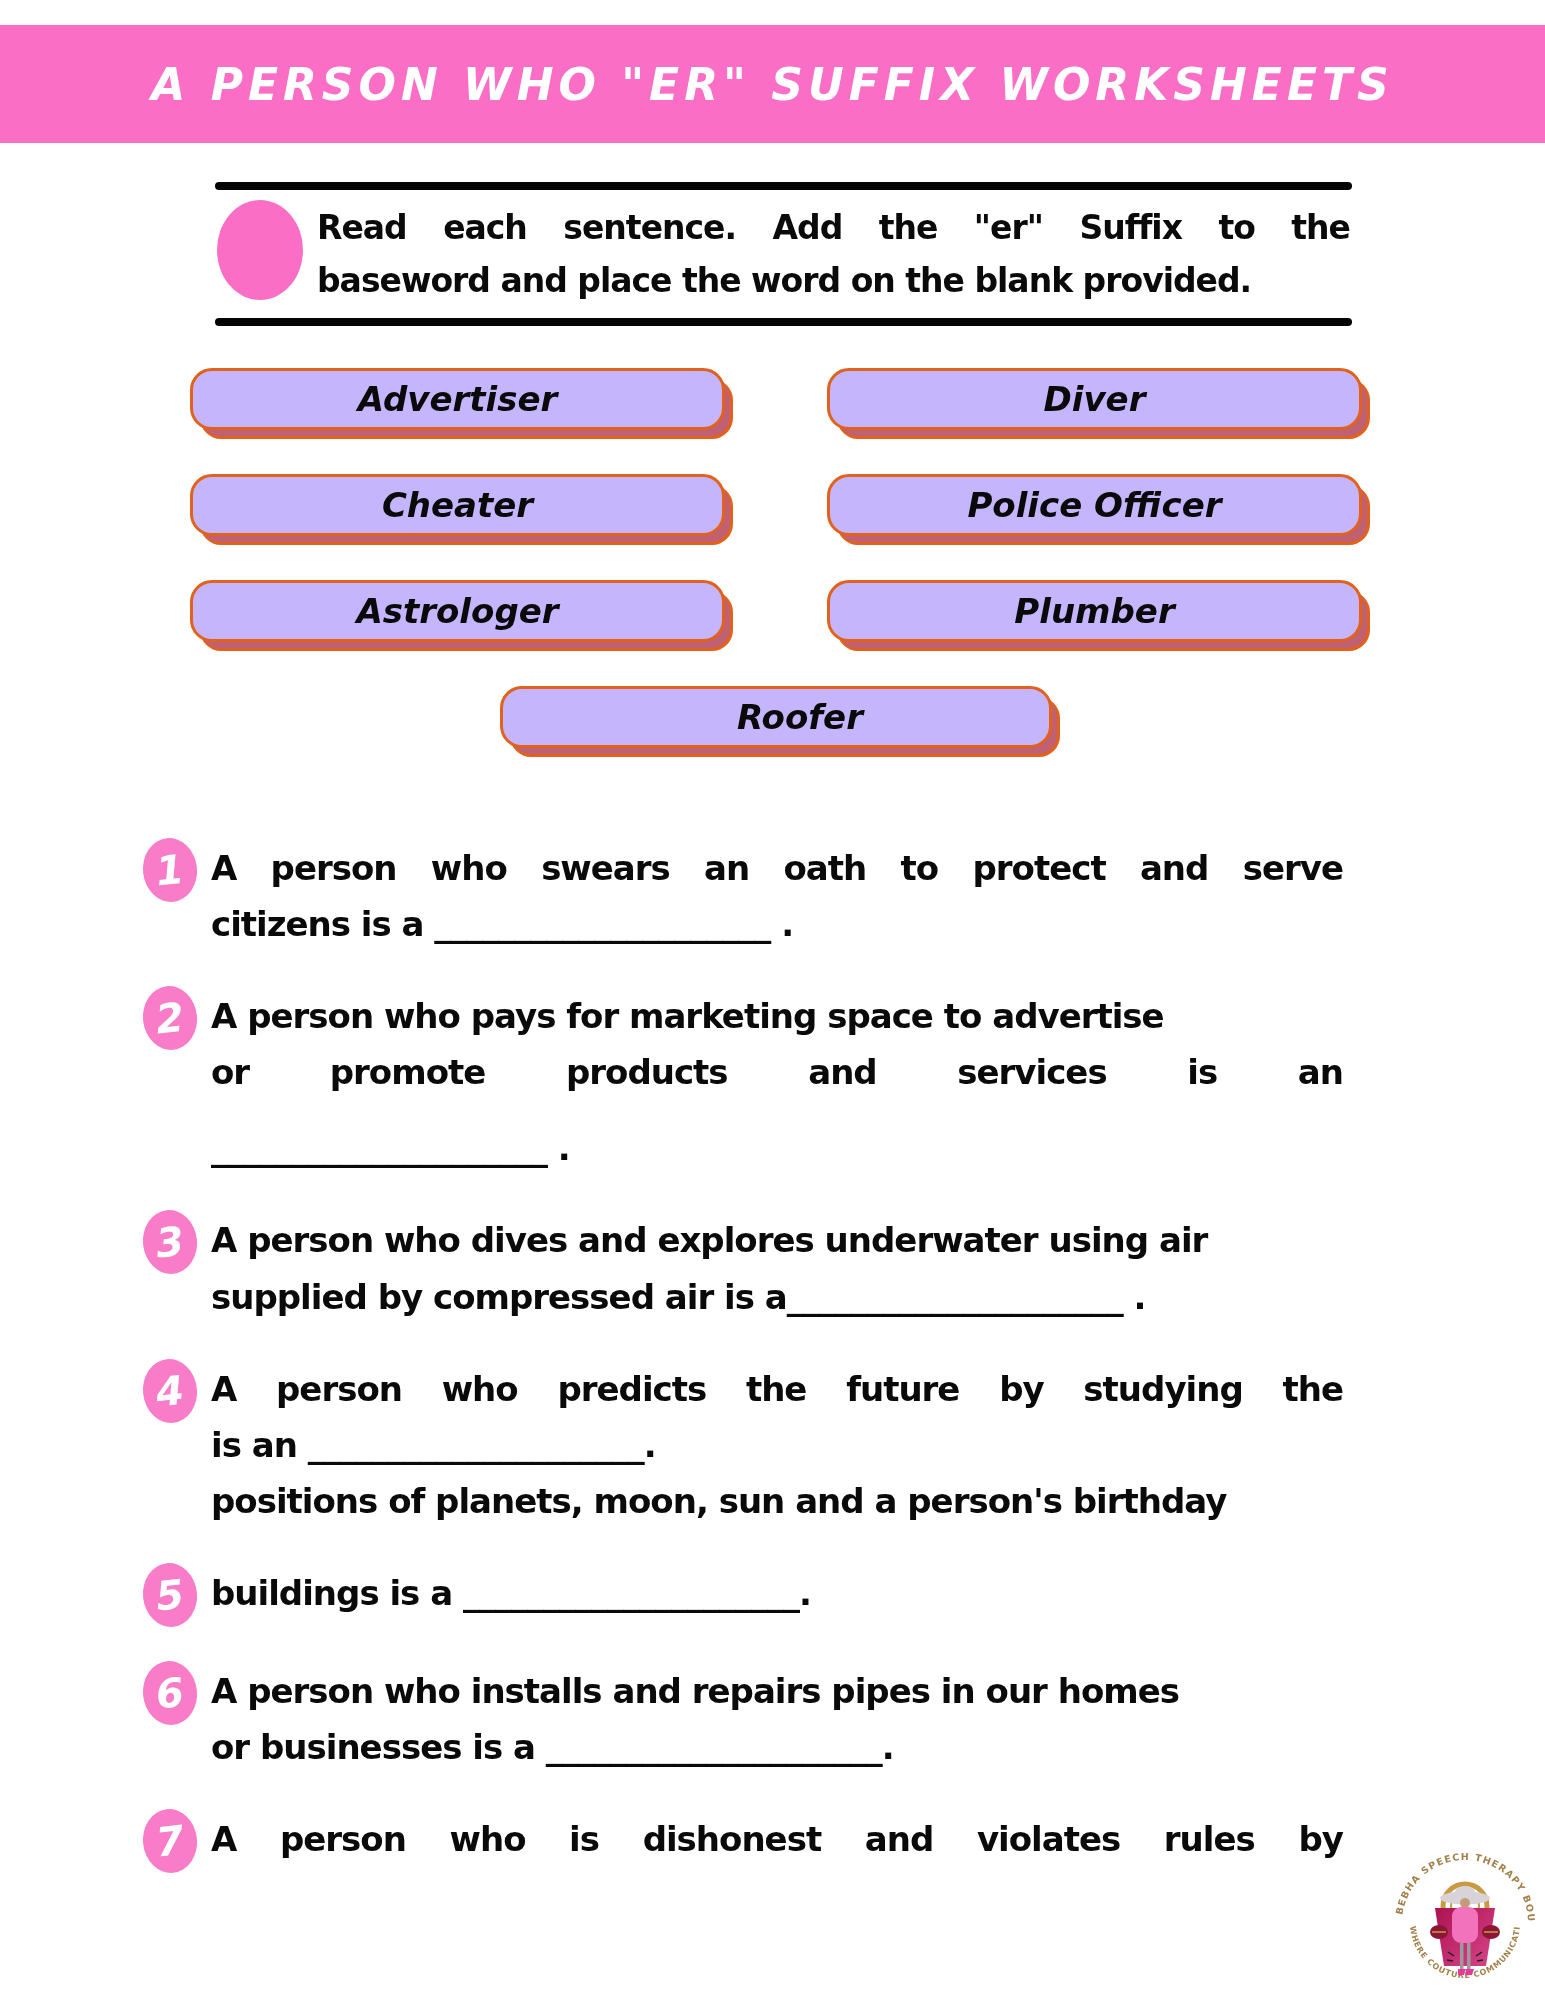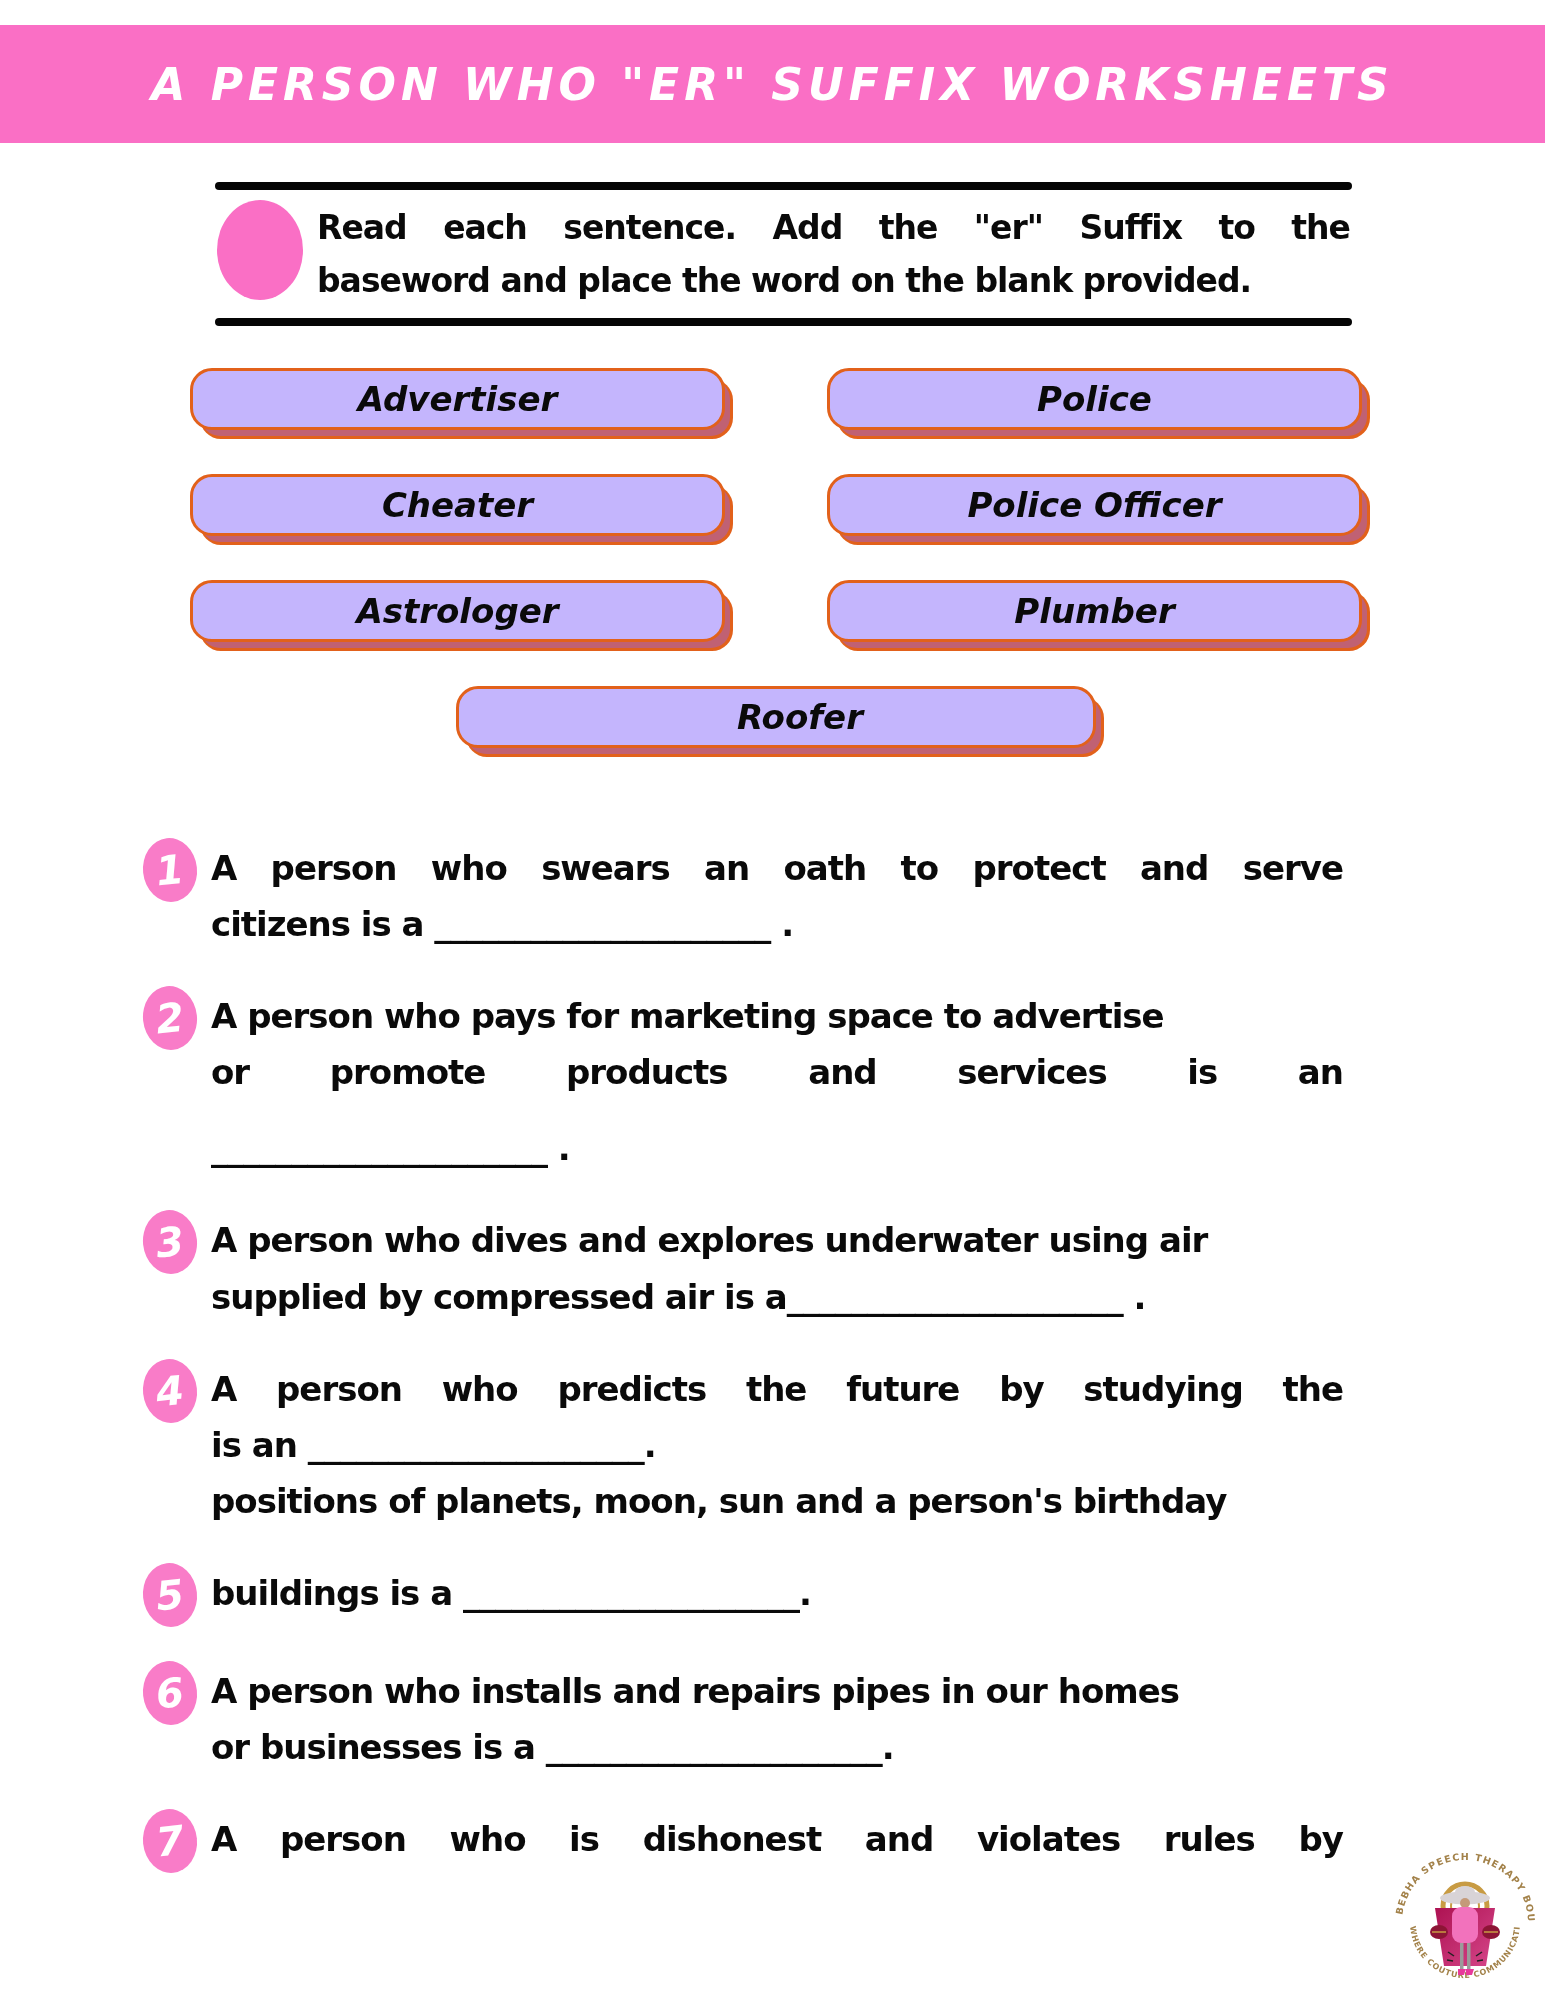--- a/index.html
+++ b/index.html
@@ -36,21 +36,21 @@
   .wordbank { position:absolute; top:368px; left:190px; width:1172px; }
   .wb-row { display:flex; justify-content:space-between; margin-bottom:44px; }
   .wb-row.center { justify-content:center; margin-bottom:0; }
   .wb-btn {
     width:535px; height:62px; background:#c4b5fd;
     border:3px solid #e2611b; border-radius:22px;
     display:flex; align-items:center; justify-content:center;
     font-size:34px; font-weight:bold; font-style:italic; color:#0a0a0a;
     box-shadow: 8px 9px 0 -3px #c06173, 9px 10px 0 -1px #e2611b;
   }
-  .wb-btn.wide { width:640px;padding-left:48px; }
+  .wb-btn.wide { width:552px;padding-left:48px; }
 
   
   .questions { position:absolute; top:838px; left:143px; width:1205px; }
   .q { display:flex; margin-bottom:34px; }
   .q-badge {
     flex:none; width:54px; height:64px; margin:0 14px 0 0;
     background:#f97cc8; color:#ffffff; border-radius:50%;
     display:flex; align-items:center; justify-content:center;
     font-size:40px; font-weight:bold; font-style:italic;
     transform:rotate(-6deg);
@@ -94,21 +94,21 @@
           </div>
         <div class="line">baseword and place the word on the blank provided.</div>
       </div>
     </div>
     <div class="rule"></div>
   </section>
 
   <section class="wordbank">
     <div class="wb-row">
       <div class="wb-btn">Advertiser</div>
-      <div class="wb-btn">Police</div>
+      <div class="wb-btn">Diver</div>
     </div>
     <div class="wb-row">
       <div class="wb-btn">Cheater</div>
       <div class="wb-btn">Police Officer</div>
     </div>
     <div class="wb-row">
       <div class="wb-btn">Astrologer</div>
       <div class="wb-btn">Plumber</div>
     </div>
     <div class="wb-row center" style="margin-top:20px;">

